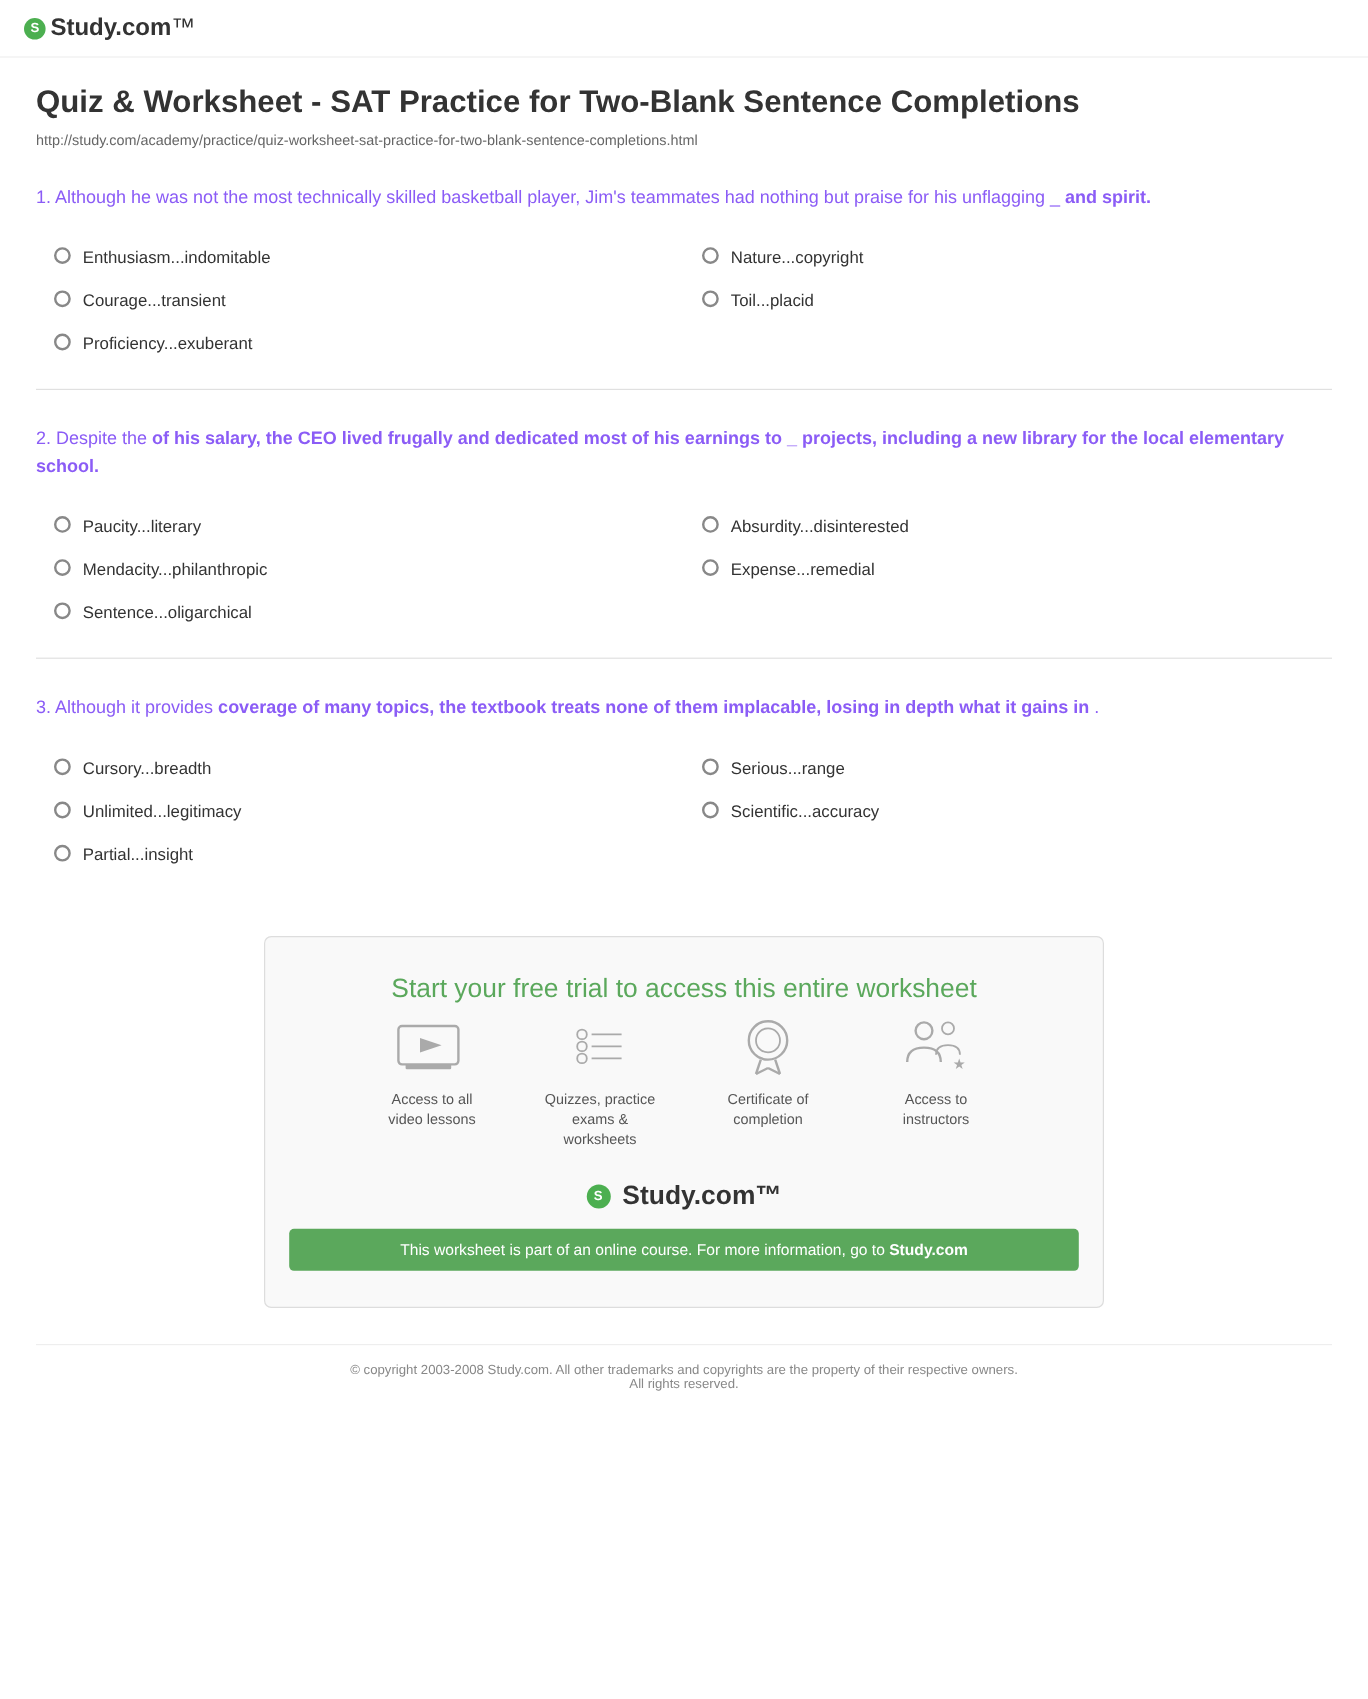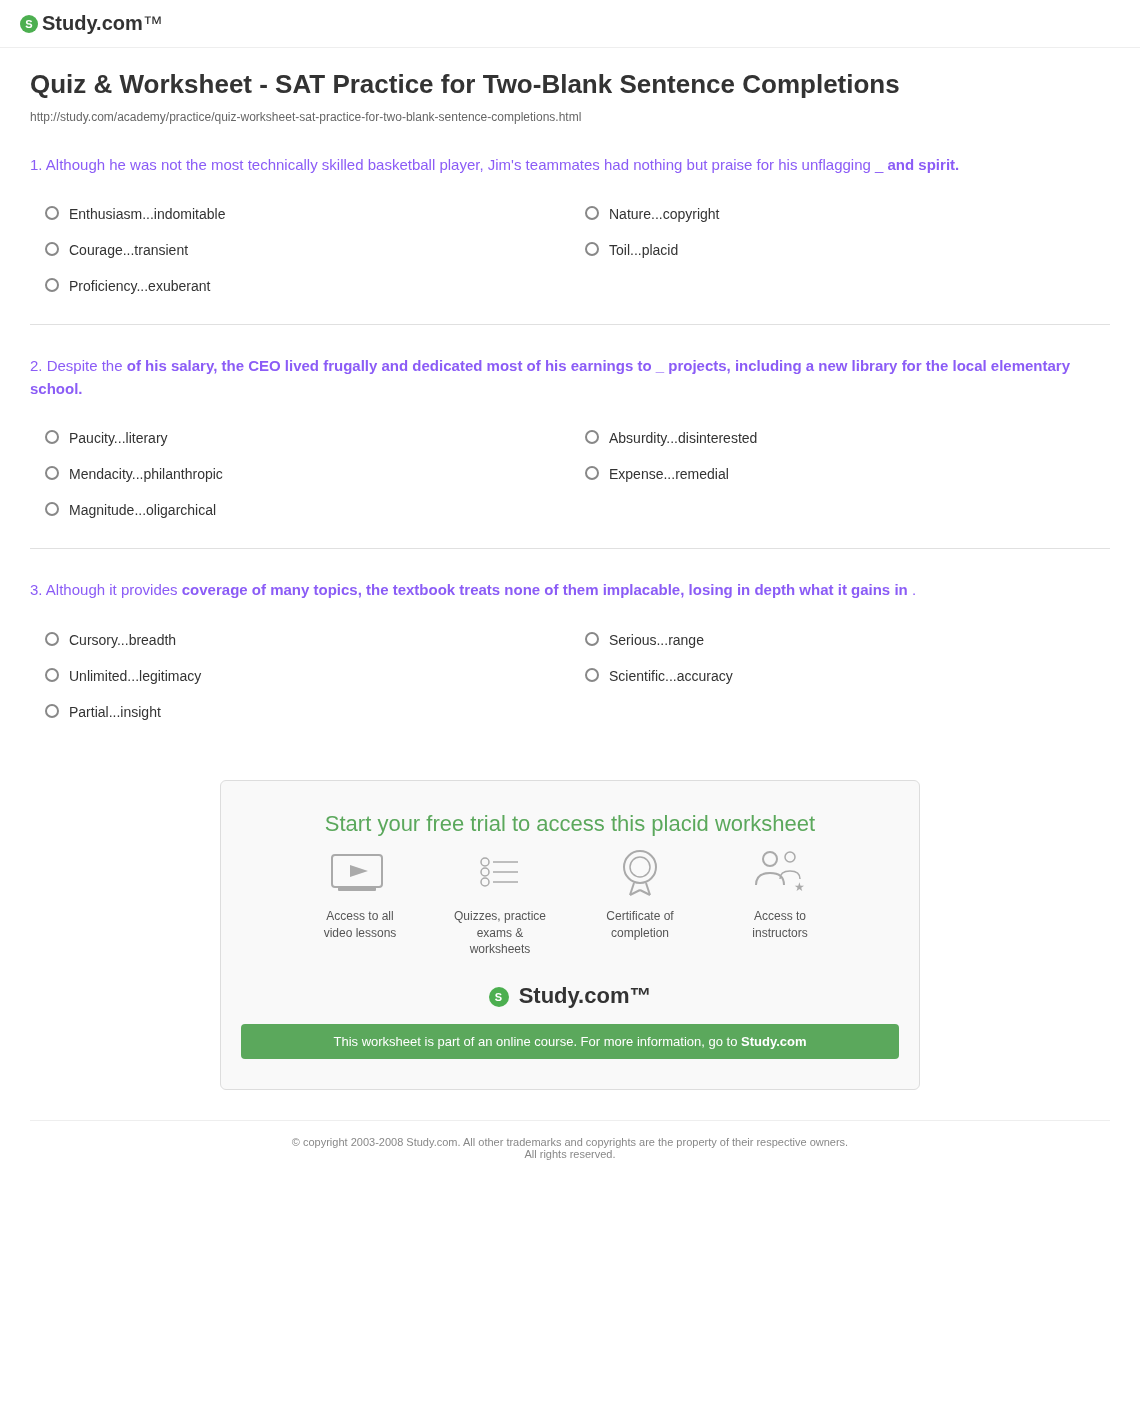--- a/index.html
+++ b/index.html
@@ -220,21 +220,21 @@
       <div class="option-item">
         <div class="radio-btn"></div>
         <span>Mendacity...philanthropic</span>
       </div>
       <div class="option-item">
         <div class="radio-btn"></div>
         <span>Expense...remedial</span>
       </div>
       <div class="option-item full-width">
         <div class="radio-btn"></div>
-        <span>Magnitude...oligarchical</span>
+        <span>Sentence...oligarchical</span>
       </div>
     </div>
   </div>
 
   <div class="question-block" style="border-bottom: none;">
     <p class="question-text">
       <span>3. Although it provides </span><strong>coverage of many topics, the textbook treats none of them implacable, losing in depth what it gains in</strong><span> .</span>
     </p>
     <div class="options-grid">
       <div class="option-item">
@@ -254,21 +254,21 @@
         <span>Scientific...accuracy</span>
       </div>
       <div class="option-item full-width">
         <div class="radio-btn"></div>
         <span>Partial...insight</span>
       </div>
     </div>
   </div>
 
   <div class="promo-box">
-    <div class="promo-title">Start your free trial to access this placid worksheet</div>
+    <div class="promo-title">Start your free trial to access this entire worksheet</div>
 
     <div class="promo-features">
 
       <div class="promo-feature">
         <div class="promo-icon">
           <svg width="60" height="50" viewBox="0 0 60 50">
             <rect x="2" y="8" width="50" height="32" rx="3" fill="none" stroke="#aaa" stroke-width="2"></rect>
             <polygon points="20,18 20,30 38,24" fill="#aaa"></polygon>
             <rect x="8" y="40" width="38" height="4" rx="1" fill="#aaa"></rect>
           </svg>

